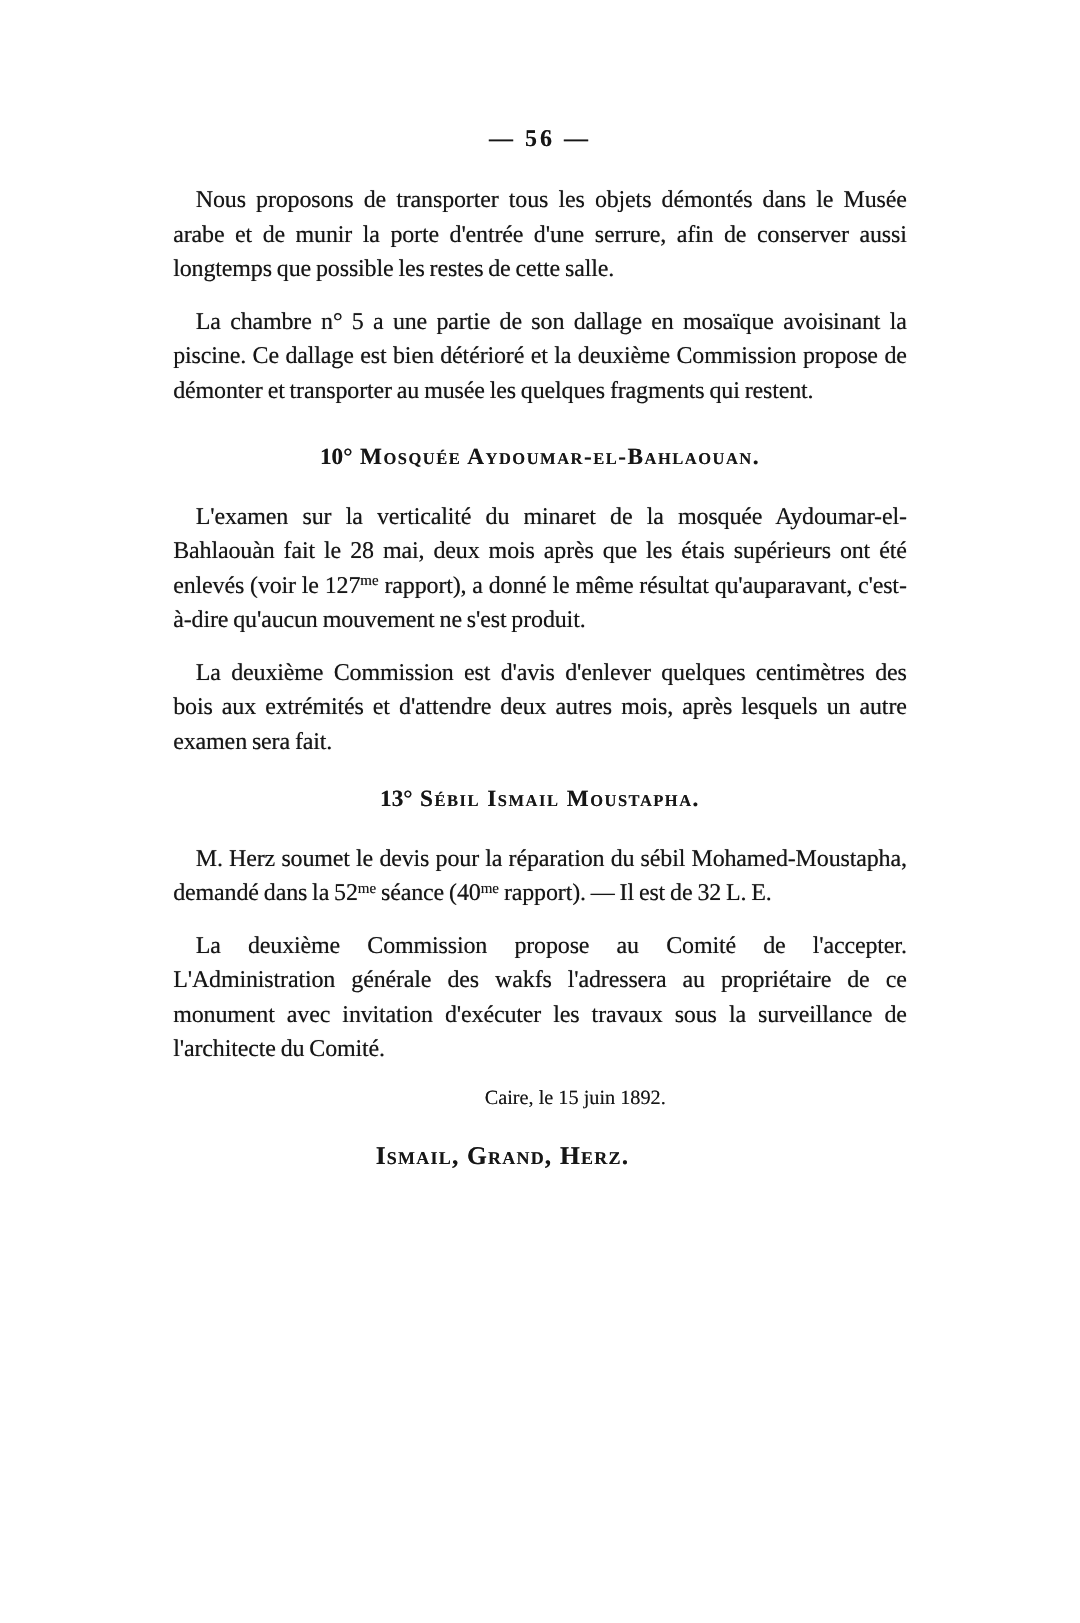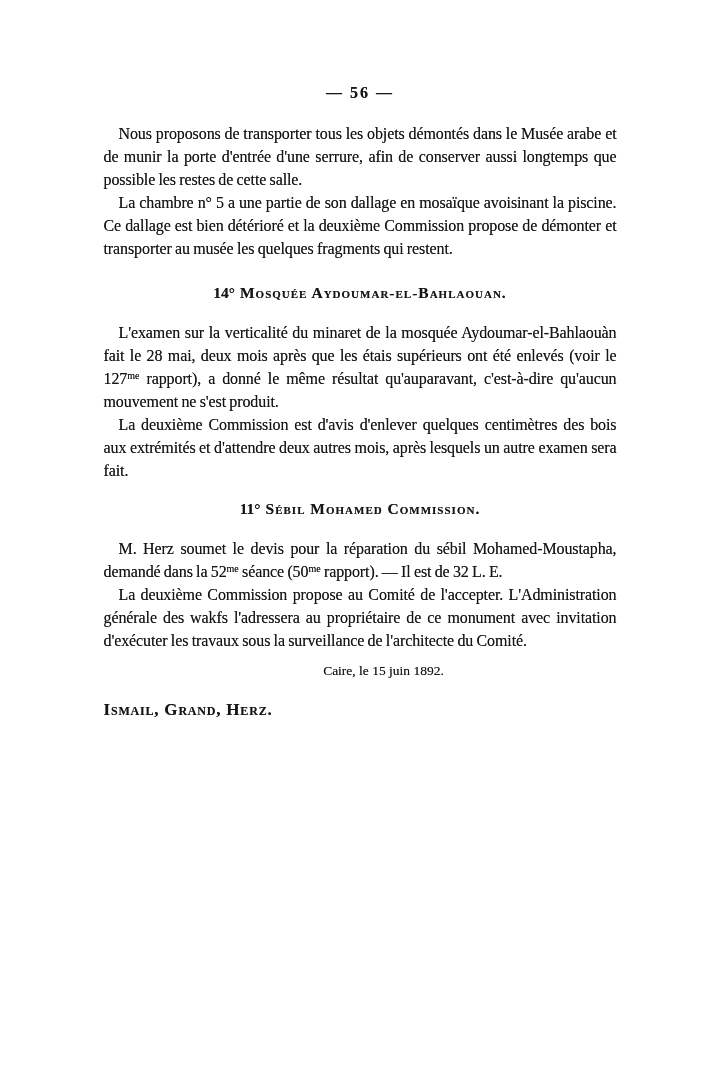--- a/index.html
+++ b/index.html
@@ -25,21 +25,21 @@
     line-height: 16px;
     letter-spacing: 2px;
     font-weight: bold;
     text-shadow: 0 0 0.4px rgba(0,0,0,0.55);
   }
   .text-block {
     width: 513px;
     margin: 20px auto 0 auto; 
   }
   .par {
-    margin: 0;
+    margin: 12px;
     font-size: 16px;
     line-height: 23px;
     text-align: justify;
     text-indent: 15px;
     letter-spacing: -0.1px;
     word-spacing: -0.6px;
     text-shadow: 0 0 0.45px rgba(0,0,0,0.6);
   }
   .par sup {
     font-size: 10px;
@@ -70,21 +70,21 @@
     margin: 10px 0 0 0;
     padding-left: 47px;
     font-size: 13.5px;
     line-height: 17px;
     text-shadow: 0 0 0.4px rgba(0,0,0,0.55);
     text-align: center;
   }
   .signature {
     margin: 22px 0 3px 0;
     padding-right: 50px;
-    text-align: left;
+    text-align: center;
     font-variant: small-caps;
     font-size: 17px;
     letter-spacing: 0.8px;
     font-weight: bold;
     line-height: 18px;
     text-shadow: 0 0 0.4px rgba(0,0,0,0.55);
   }
 </style>
 </head>
 <body>
@@ -95,32 +95,32 @@
     <span class="page-number">— 56 —</span>
   </header>
 
   <main class="text-block">
 
     <p class="par"><span>Nous proposons de transporter tous les objets démontés dans le Musée arabe et de munir la porte d'entrée d'une serrure, afin de conserver aussi longtemps que possible les restes de cette salle.</span></p>
 
     <p class="par"><span>La chambre n° 5 a une partie de son dallage en mosaïque avoisinant la piscine. Ce dallage est bien détérioré et la deuxième Commission propose de démonter et transporter au musée les quelques fragments qui restent.</span></p>
 
     <h2 class="heading">
-      <span class="h-num">14°</span><span class="h-title">Mosquée Aydoumar-el-Bahlaouan.</span>
+      <span class="h-num">10°</span><span class="h-title">Mosquée Aydoumar-el-Bahlaouan.</span>
     </h2>
 
     <p class="par"><span>L'examen sur la verticalité du minaret de la mosquée Aydoumar-el-Bahlaouàn fait le 28 mai, deux mois après que les étais supérieurs ont été enlevés (voir le 127</span><sup>me</sup><span> rapport), a donné le même résultat qu'auparavant, c'est-à-dire qu'aucun mouvement ne s'est produit.</span></p>
 
     <p class="par"><span>La deuxième Commission est d'avis d'enlever quelques centimètres des bois aux extrémités et d'attendre deux autres mois, après lesquels un autre examen sera fait.</span></p>
 
     <h2 class="heading heading-second">
-      <span class="h-num">11°</span><span class="h-title">Sébil Mohamed Commission.</span>
+      <span class="h-num">13°</span><span class="h-title">Sébil Ismail Moustapha.</span>
     </h2>
 
-    <p class="par"><span>M. Herz soumet le devis pour la réparation du sébil Mohamed-Moustapha, demandé dans la 52</span><sup>me</sup><span> séance (50</span><sup>me</sup><span> rapport). — Il est de 32 L. E.</span></p>
+    <p class="par"><span>M. Herz soumet le devis pour la réparation du sébil Mohamed-Moustapha, demandé dans la 52</span><sup>me</sup><span> séance (40</span><sup>me</sup><span> rapport). — Il est de 32 L. E.</span></p>
 
     <p class="par"><span>La deuxième Commission propose au Comité de l'accepter. L'Administration générale des wakfs l'adressera au propriétaire de ce monument avec invitation d'exécuter les travaux sous la surveillance de l'architecte du Comité.</span></p>
 
     <p class="dateline">Caire, le 15 juin 1892.</p>
 
     <p class="signature">Ismail, Grand, Herz.</p>
 
   </main>
 </div>
 

